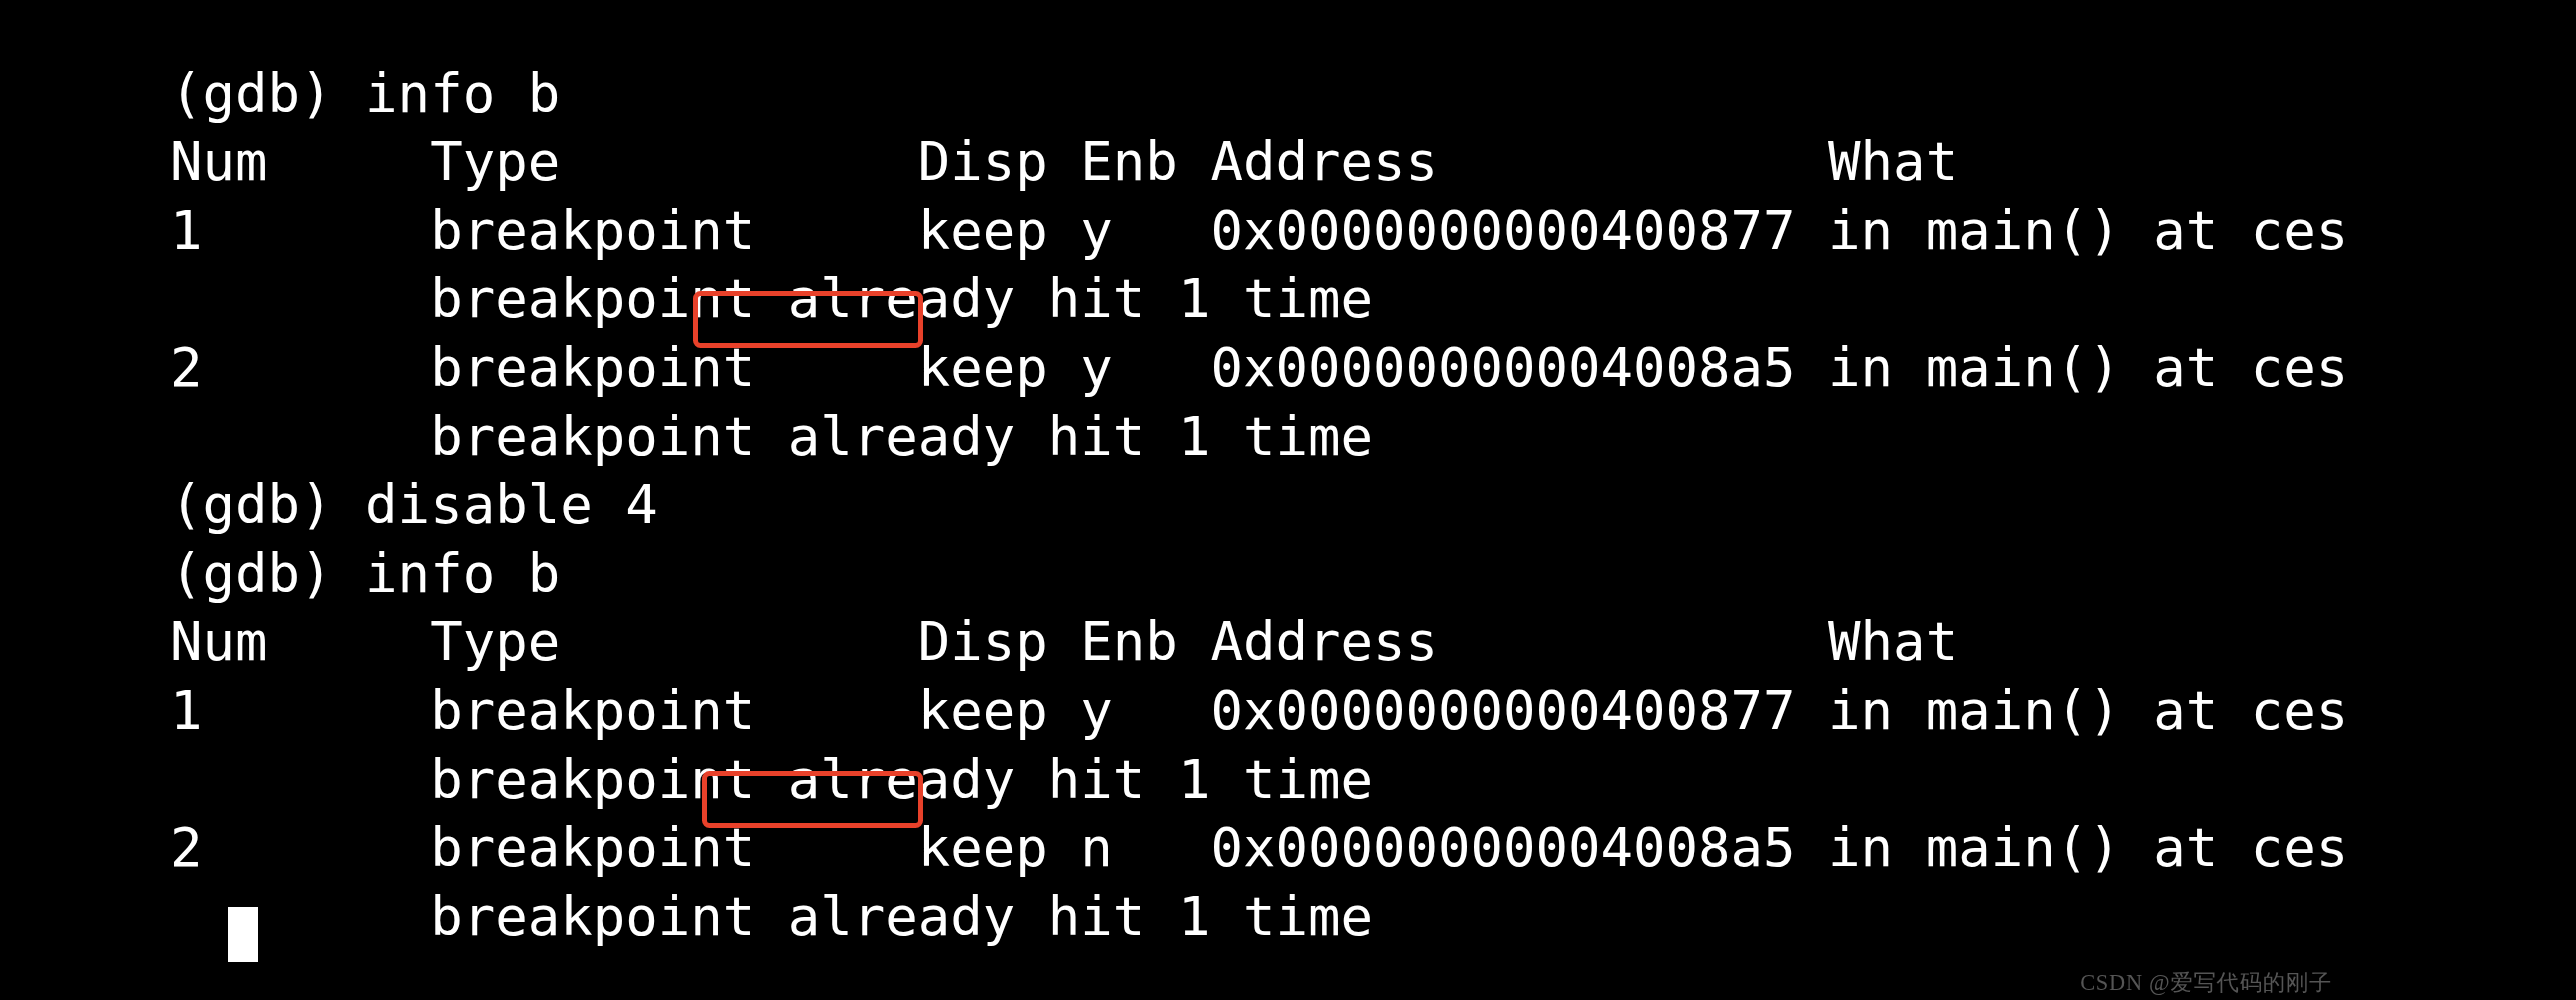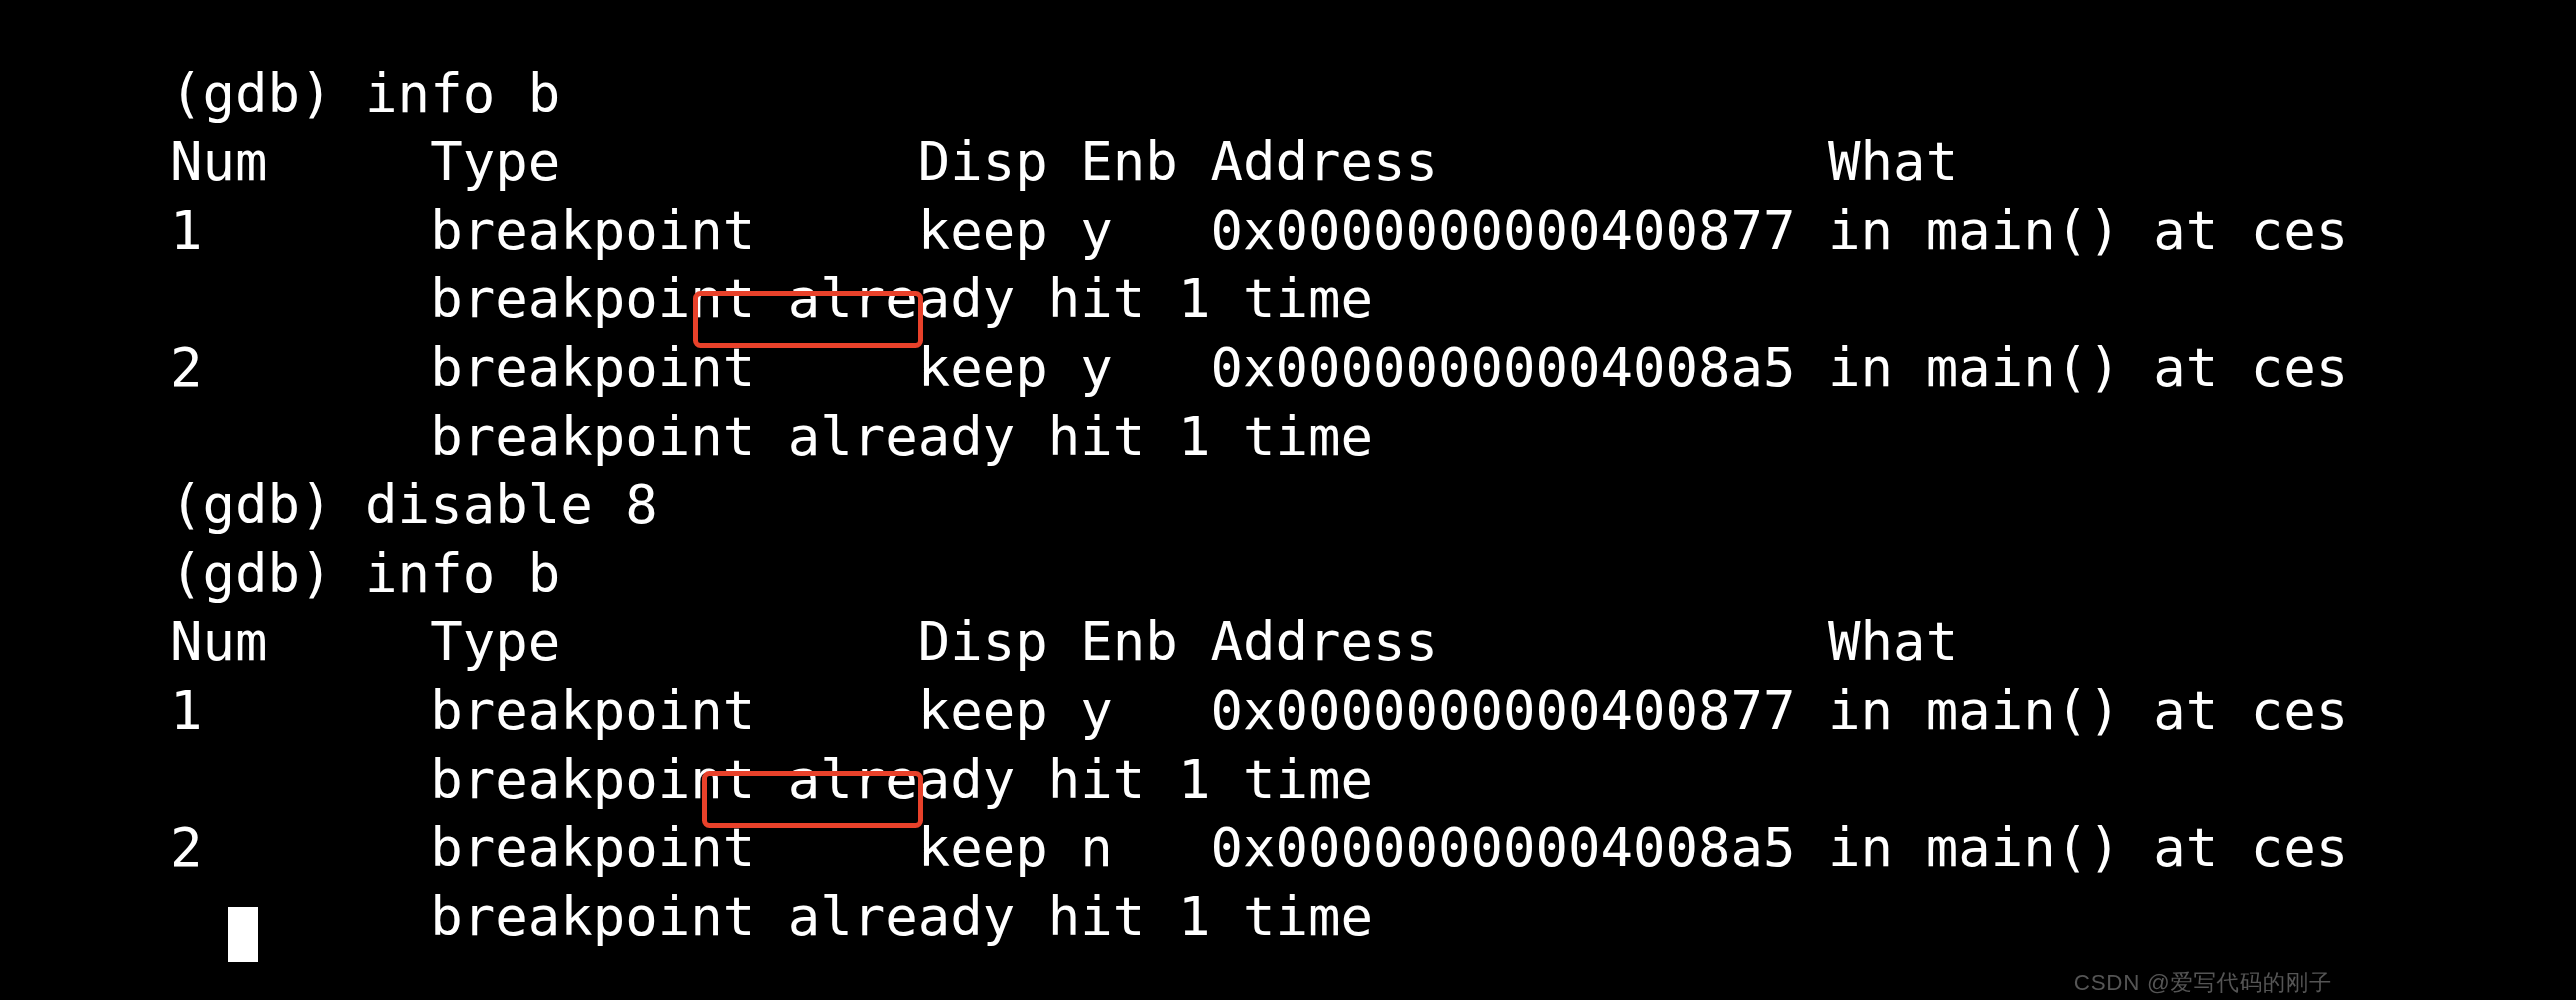--- a/index.html
+++ b/index.html
@@ -70,21 +70,21 @@
   }
 
   
   .watermark {
     position: absolute;
     right: 12px;
     bottom: 6px;
     color: #555555;
     font-size: 22.4px;
     line-height: 25px;
-    font-family: Liberation Sans, sans-serif;
+    font-family: Liberation Serif, serif;
     white-space: pre;
     letter-spacing: 0.7px;
   }
 </style>
 </head>
 <body>
 
 <div id="terminal">
 
   <div class="row clipped" style="top:-58px;">
@@ -109,21 +109,21 @@
 
   <div class="row" style="top:264px;">
     <span class="seg">2       breakpoint     keep y   0x00000000004008a5 in main() at ceshi_file.cpp:16</span>
   </div>
 
   <div class="row" style="top:333px;">
     <span class="seg">        breakpoint already hit 1 time</span>
   </div>
 
   <div class="row" style="top:401px;">
-    <span class="seg">(gdb) disable 8</span>
+    <span class="seg">(gdb) disable 4</span>
   </div>
 
   <div class="row" style="top:470px;">
     <span class="seg">(gdb) info b</span>
   </div>
 
   <div class="row" style="top:538px;">
     <span class="seg">Num     Type           Disp Enb Address            What</span>
   </div>
 

